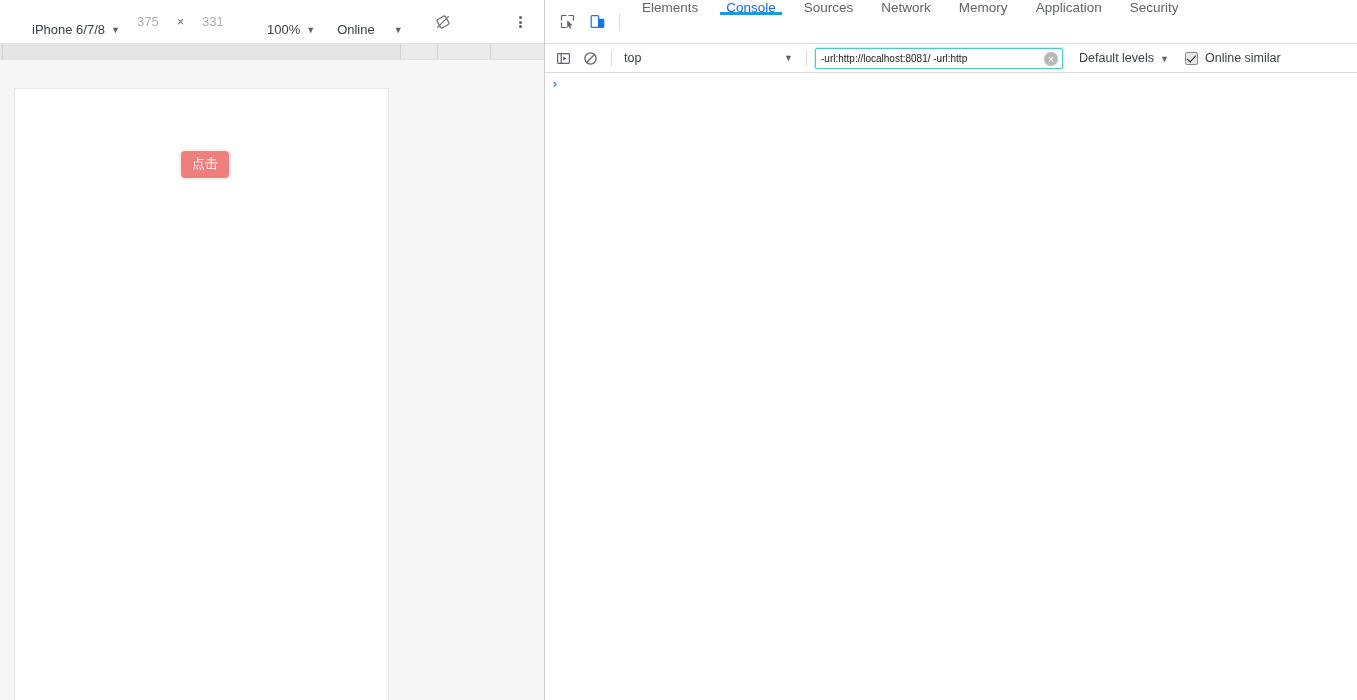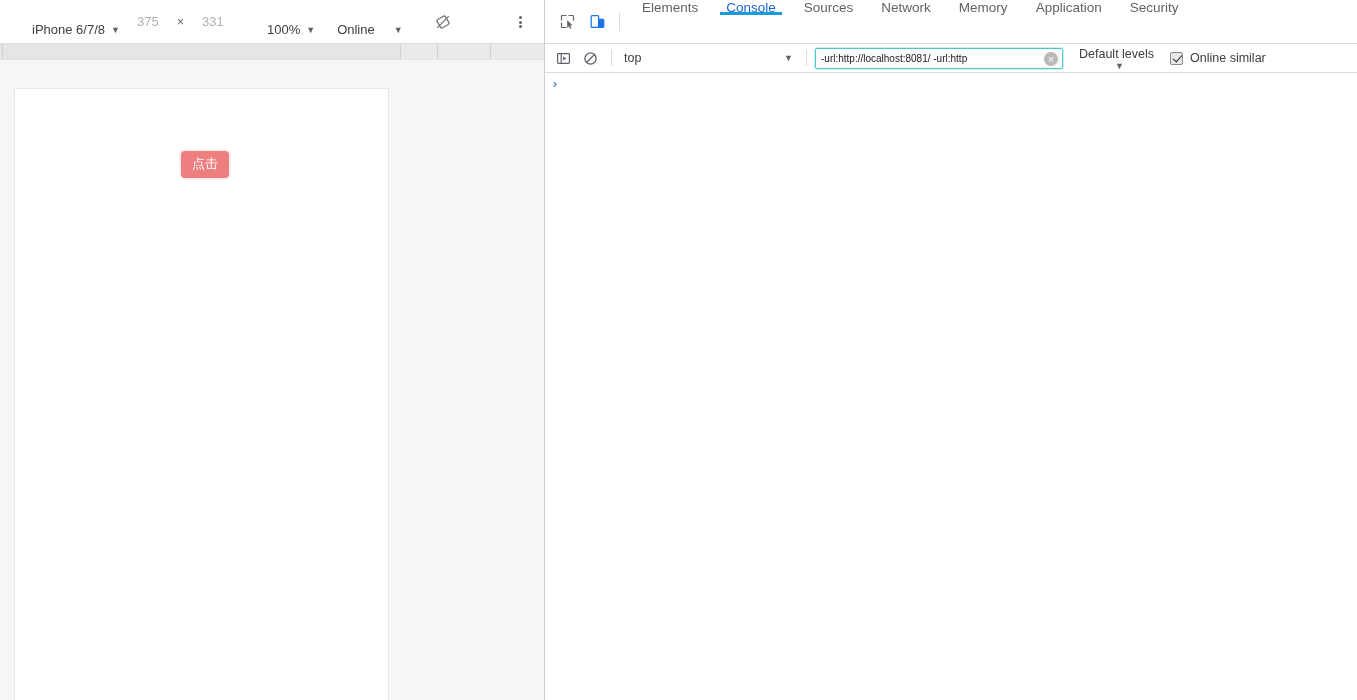--- a/index.html
+++ b/index.html
@@ -347,21 +347,20 @@
 
   #levels-select {
     display: inline-flex;
     align-items: center;
     height: 22px;
     padding: 0 6px;
     margin-left: 10px;
     font-size: 12.5px;
     color: #3c4043;
     cursor: default;
-    flex-direction: column;
   }
 
   #group-similar-wrap {
     display: inline-flex;
     align-items: center;
     height: 22px;
     margin-left: 10px;
     font-size: 12.5px;
     color: #3c4043;
     cursor: default;

